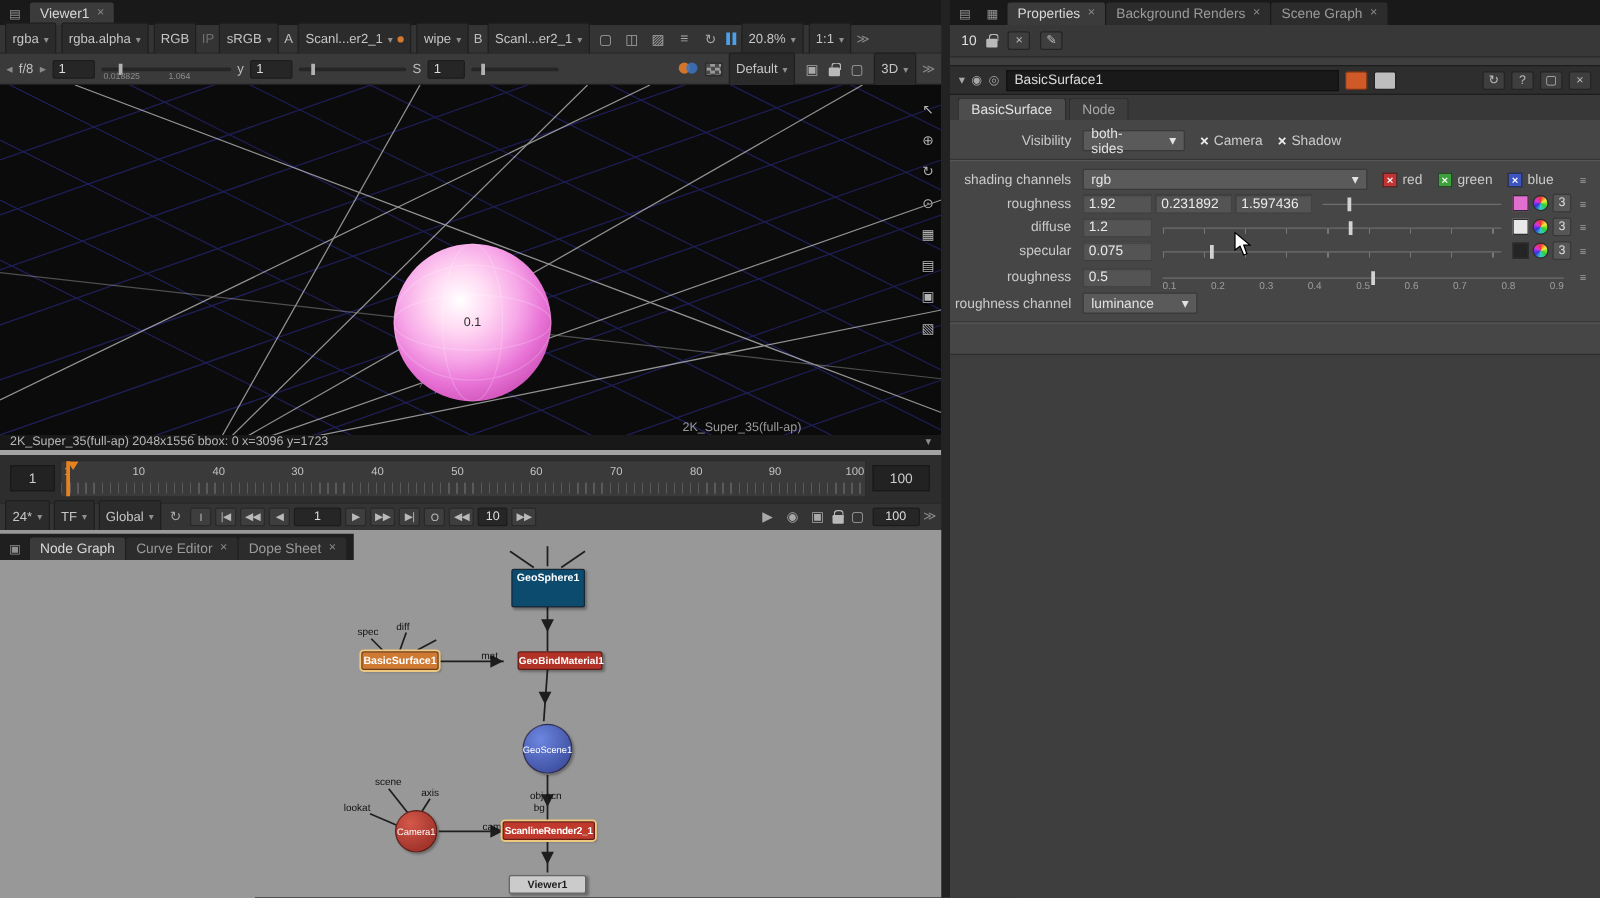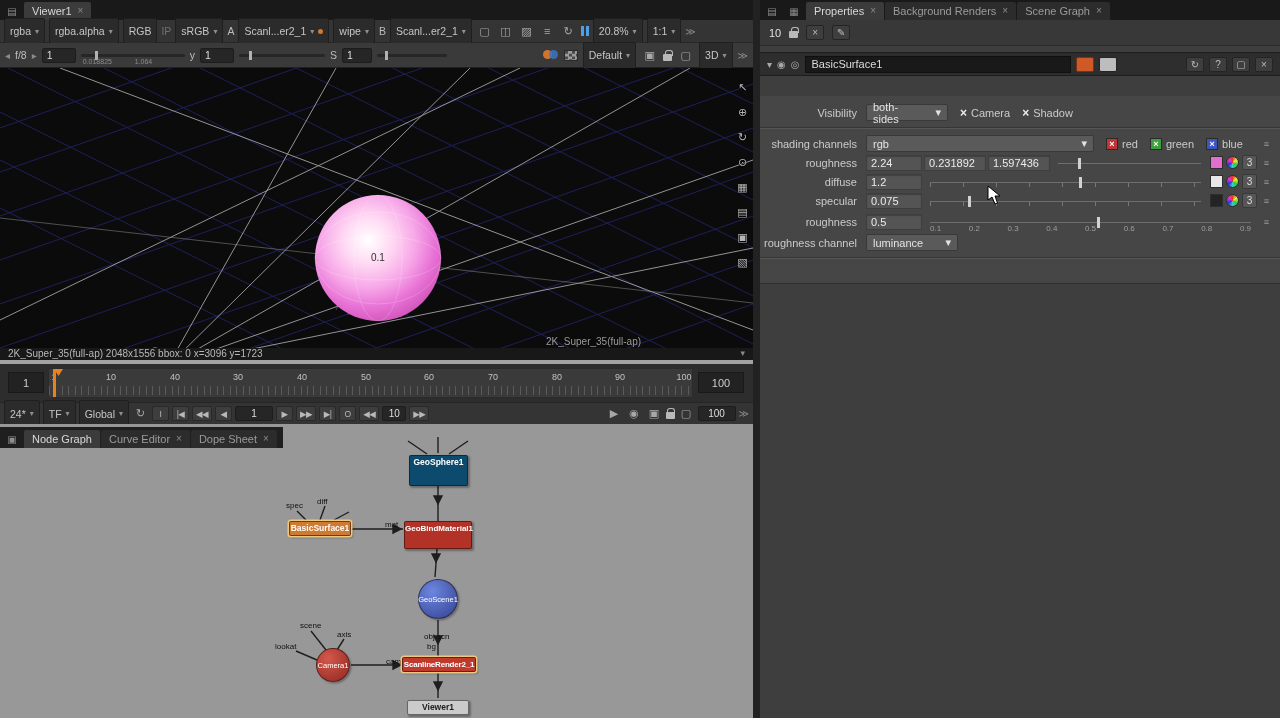--- a/index.html
+++ b/index.html
@@ -402,21 +402,21 @@
         <line x1="296" y1="227" x2="317" y2="236"></line>
         <line x1="351" y1="241" x2="402" y2="241"></line>
           <polygon points="393,237 393,245 401,241"></polygon>
         <line x1="438" y1="249" x2="438" y2="274"></line>
           <polygon points="434,258 442,258 438,266"></polygon>
       </g>
     </svg>
 
     <div class="gnode" style="left:409px;top:31px;width:59px;height:31px;background:#0c4a6e">GeoSphere1</div>
     <div class="gnode sel" style="left:289px;top:97px;width:62px;height:15px;background:#cf7a33">BasicSurface1</div>
-    <div class="gnode" style="left:404px;top:97px;width:68px;height:28px;background:#b23227;font-size:8px">GeoBindMaterial1</div>
+    <div class="gnode" style="left:414px;top:97px;width:68px;height:15px;background:#b23227;font-size:8px">GeoBindMaterial1</div>
     <div class="gcirc" style="left:418px;top:155px;width:40px;height:40px;background:radial-gradient(circle at 35% 30%,#6d86e0,#32418f)">GeoScene1</div>
     <div class="gcirc" style="left:316px;top:224px;width:34px;height:34px;background:radial-gradient(circle at 35% 30%,#d4584a,#8f2720)">Camera1</div>
     <div class="gnode sel" style="left:402px;top:233px;width:74px;height:15px;background:#bf3a2c;font-size:8px;letter-spacing:-.2px">ScanlineRender2_1</div>
     <div class="gnode" style="left:407px;top:276px;width:62px;height:15px;background:#cbcbcb;color:#1c1c1c;border-color:#666">Viewer1</div>
 
     <span class="glbl" style="left:286px;top:77px">spec</span>
     <span class="glbl" style="left:317px;top:73px">diff</span>
     <span class="glbl" style="left:385px;top:96px">mat</span>
     <span class="glbl" style="left:300px;top:197px">scene</span>
     <span class="glbl" style="left:337px;top:206px">axis</span>
@@ -458,20 +458,24 @@
       <div id="rname">BasicSurface1</div>
       <span class="hbtn" style="background:#cf5a28;border-color:#7a3312"></span>
       <span class="hbtn" style="background:#bdbdbd"></span>
       <span style="margin-left:auto"></span>
       <span class="hbtn">↻</span>
       <span class="hbtn">?</span>
       <span class="hbtn">▢</span>
       <span class="hbtn">×</span>
     </div>
 
+    <div id="rtabs">
+      <div class="ptab active">BasicSurface</div>
+      <div class="ptab">Node</div>
+    </div>
 
     <div id="rbody">
       <div class="prow">
         <span class="plabel">Visibility</span>
         <span class="pdd" style="width:82px">
             <span>both-sides</span>
             <span class="caret">▾</span>
           </span>
         <span class="cbx">×</span>
         <span class="cblbl">Camera</span>
@@ -491,21 +495,21 @@
         <span class="chan" style="background:#3da03d">×</span>
         <span class="cblbl">green</span>
         <span class="chan" style="background:#3c55c0">×</span>
         <span class="cblbl">blue</span>
         <span style="margin-left:auto"></span>
         <span class="anim">≡</span>
       </div>
 
       <div class="prow">
         <span class="plabel">roughness</span>
-        <span class="pfld" style="width:56px">2.24</span>
+        <span class="pfld" style="width:56px">1.92</span>
         <span class="pfld" style="width:62px">0.231892</span>
         <span class="pfld" style="width:62px">1.597436</span>
         <span class="ptrack">
             <span class="line"></span>
             <span class="h" style="left:14%"></span>
           </span>
         <span class="swatch" style="background:#e26ed0"></span>
         <span class="sphere-ic"></span>
         <span class="btn3">3</span>
         <span class="anim">≡</span>

